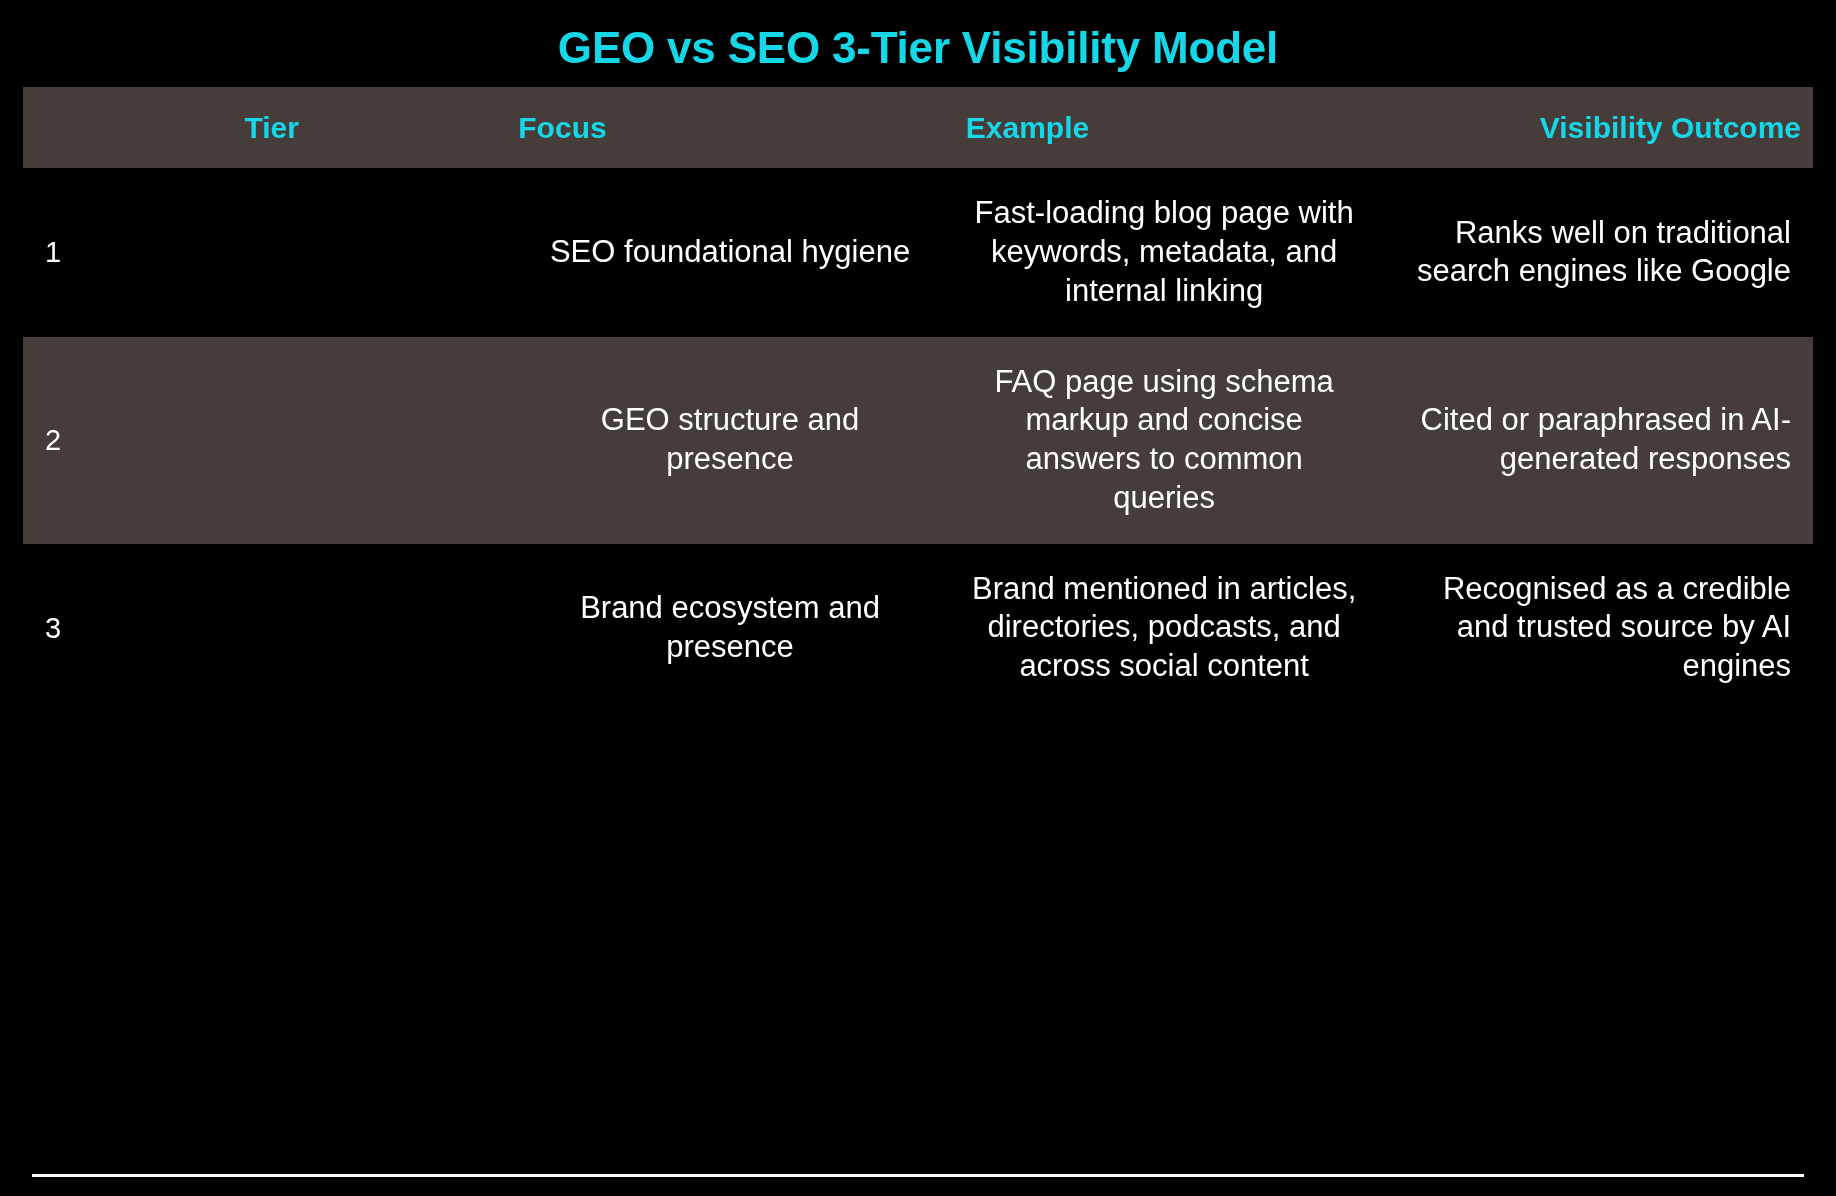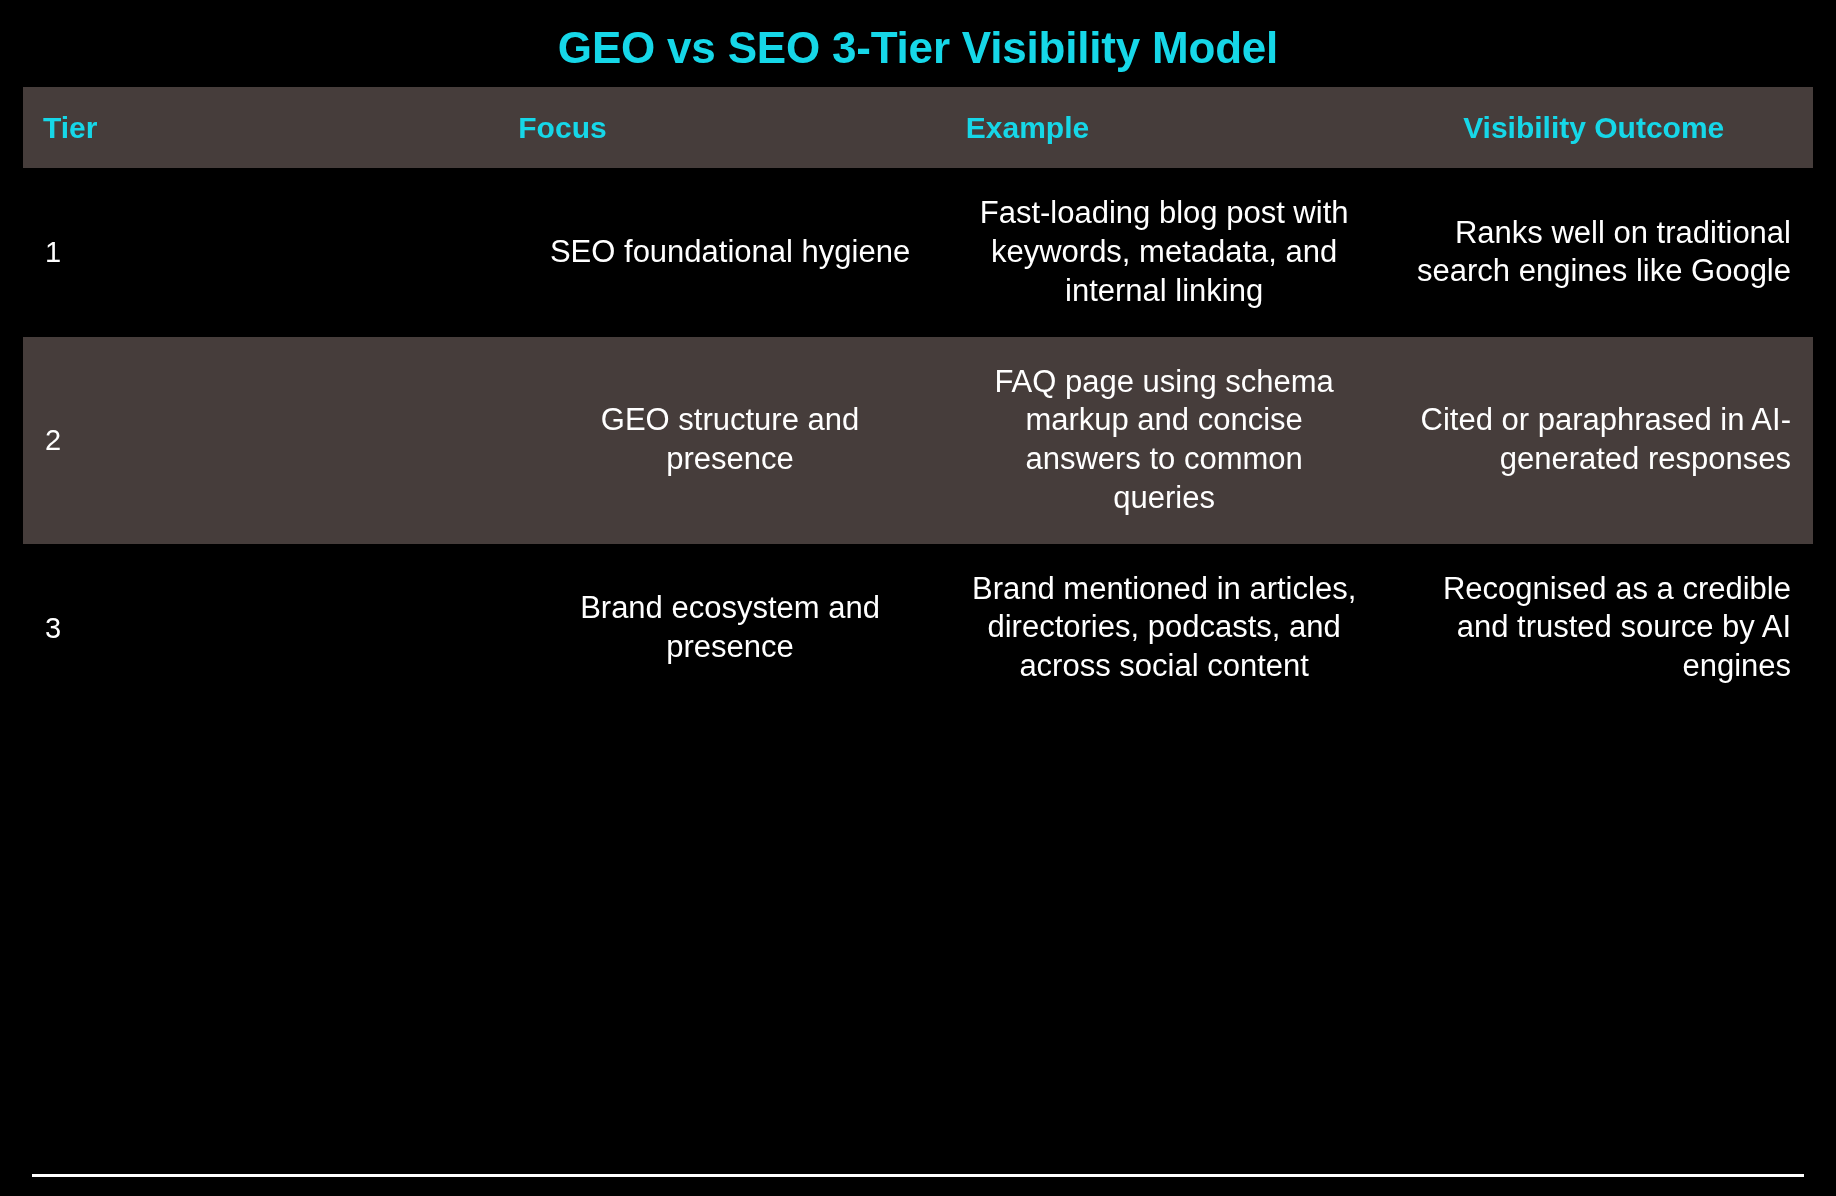--- a/index.html
+++ b/index.html
@@ -51,24 +51,24 @@
     background: #463d3b;
   }
   thead th {
     color: #16d7e8;
     font-size: 30px;
     font-weight: 700;
     padding: 22px 12px;
     line-height: 1.25;
     vertical-align: middle;
   }
-  th.h-tier    { text-align: left;  padding-left: 20px; }
+  th.h-tier    { text-align: center;  padding-left: 26px; }
   th.h-focus   { text-align: left; }
   th.h-example { text-align: left; }
-  th.h-outcome { text-align: center; }
+  th.h-outcome { text-align: right; }
 
   tbody tr.row-odd  { background: #000000; }
   tbody tr.row-even { background: #463d3b; }
 
   tbody td {
     font-size: 31px;
     font-weight: 400;
     color: #ffffff;
     line-height: 1.25;
     vertical-align: middle;
@@ -116,21 +116,21 @@
         <th class="h-tier">Tier</th>
         <th class="h-focus">Focus</th>
         <th class="h-example">Example</th>
         <th class="h-outcome">Visibility Outcome</th>
       </tr>
     </thead>
     <tbody>
       <tr class="row-odd">
         <td class="cell-tier">1</td>
         <td class="cell-focus">SEO foundational hygiene</td>
-        <td class="cell-example">Fast-loading blog post with keywords, metadata, and internal linking</td>
+        <td class="cell-example">Fast-loading blog page with keywords, metadata, and internal linking</td>
         <td class="cell-outcome">Ranks well on traditional search engines like Google</td>
       </tr>
       <tr class="row-even">
         <td class="cell-tier">2</td>
         <td class="cell-focus">GEO structure and presence</td>
         <td class="cell-example">FAQ page using schema markup and concise answers to common queries</td>
         <td class="cell-outcome">Cited or paraphrased in AI-generated responses</td>
       </tr>
       <tr class="row-odd">
         <td class="cell-tier">3</td>

